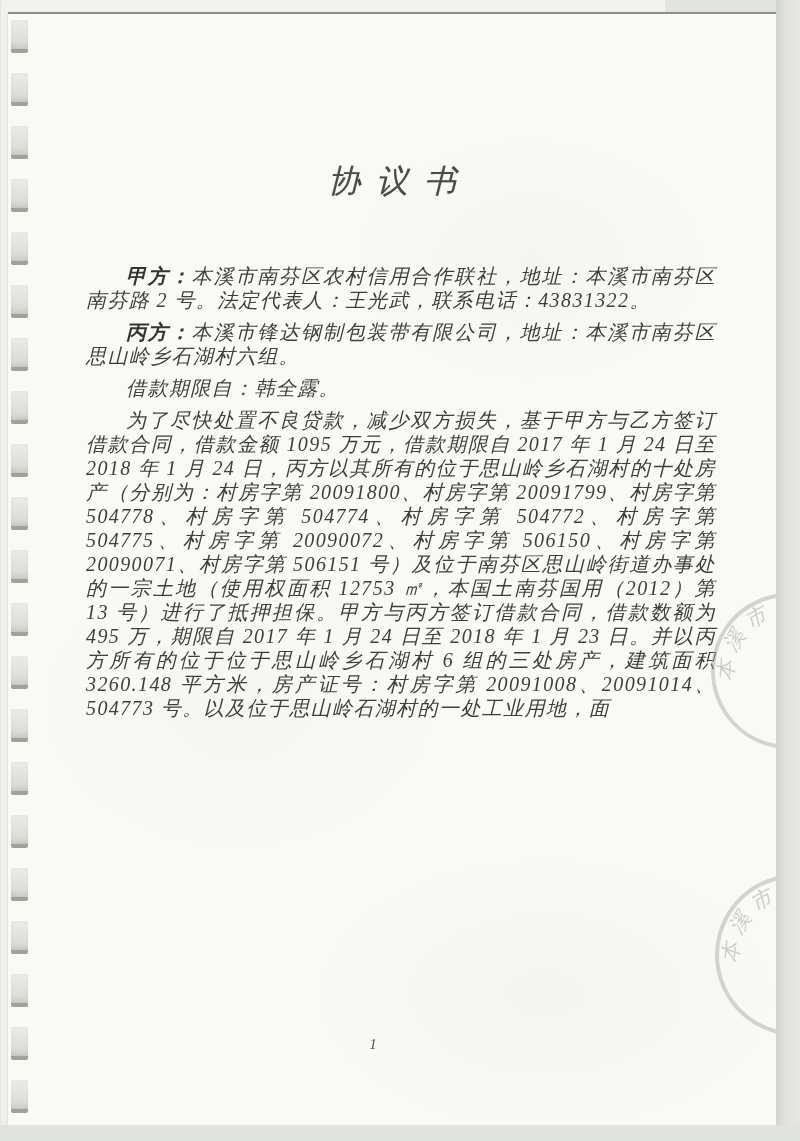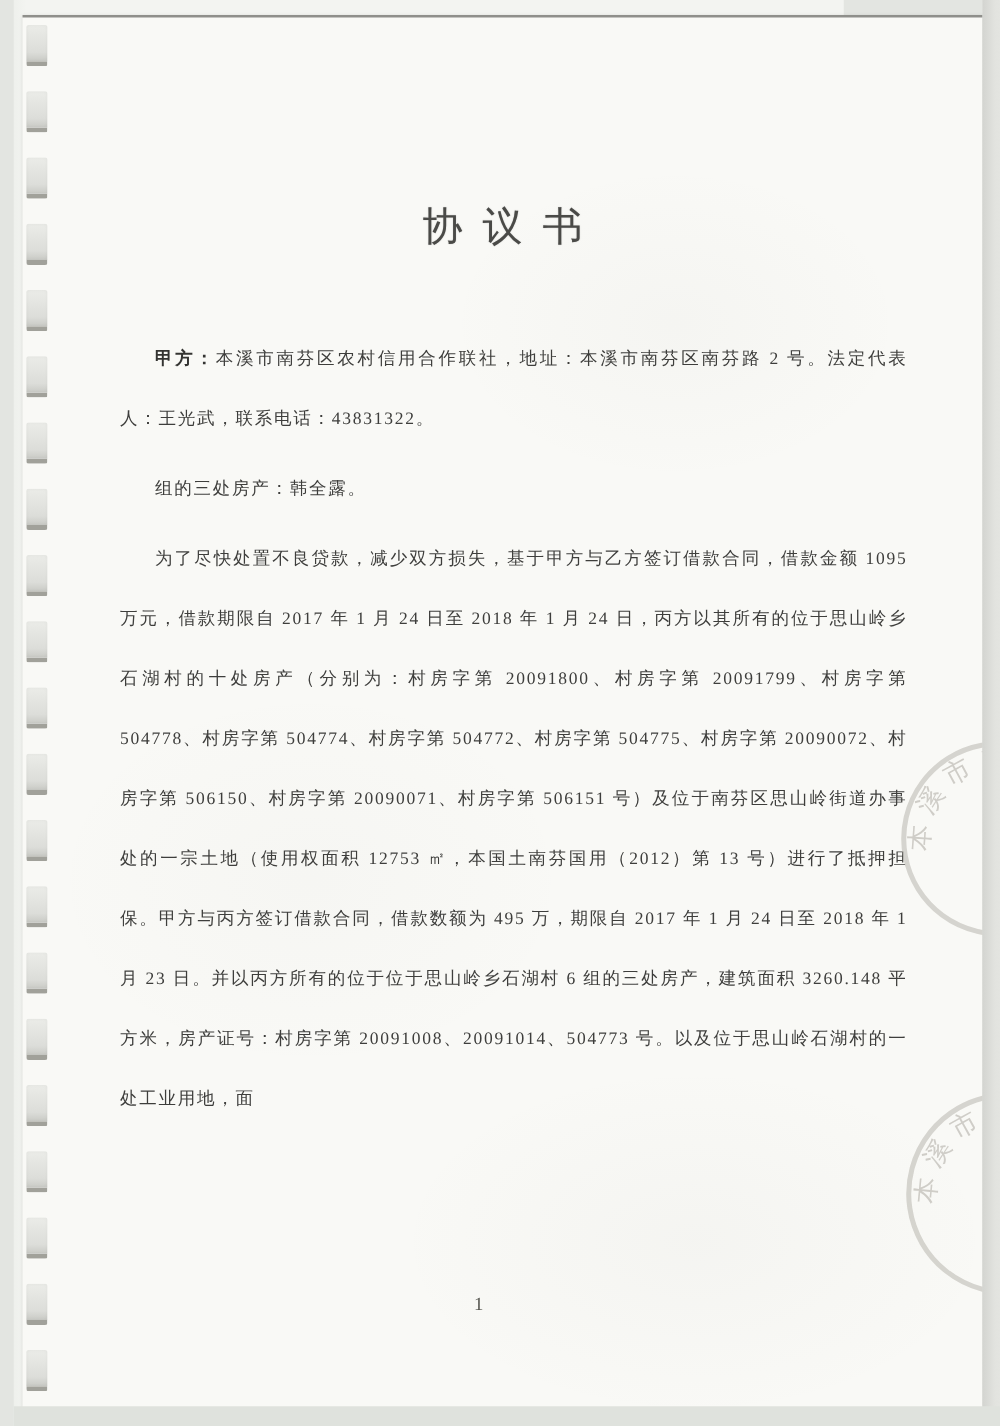--- a/index.html
+++ b/index.html
@@ -3,22 +3,23 @@
 <meta charset="utf-8">
 <style>
   html,body{margin:0;padding:0;}
   body{
     width:800px;height:1141px;
     background:#e3e5e1;
     font-family:"Liberation Serif","DejaVu Serif",serif;
     position:relative;overflow:hidden;
   }
   .scan{
-    position:absolute;left:11px;top:0;width:664px;height:1141px;
+    position:absolute;left:1px;top:0;width:664px;height:1141px;
     background:linear-gradient(90deg,#eef0ec 0px,#f3f4f1 10px,#f3f4f1 100%);
+    font-style:italic;
   }
   
   .edge-right{
     position:absolute;top:0;left:775px;width:25px;height:1141px;
     background:linear-gradient(90deg,#d3d4d0,#e2e3df 10px,#e7e8e4);
   }
   .edge-bottom{
     position:absolute;left:0;top:1125px;width:800px;height:16px;
     background:#dfe2dd;
   }
@@ -42,21 +43,21 @@
   .title{
     margin:146px 0 0 0;
     text-align:center;
     font-size:32px;font-weight:500;color:#4a4a47;
     letter-spacing:16px;padding-left:16px;
     text-shadow:0 0 1px rgba(70,70,70,.35);
   }
   .body-text{
     margin:60px 60px 0 78px;
     width:630px;
-    font-size:14px;line-height:48px;letter-spacing:1.4px;
+    font-size:20px;line-height:24px;letter-spacing:1.4px;
     color:#3e3e3c;
     text-align:justify;
   }
   .body-text p{margin:0 0 8px 0;text-indent:2em;}
   .body-text b{font-weight:700;color:#343432;}
   .page-footer{
     position:absolute;top:1022px;left:0;width:730px;
     text-align:center;font-size:15px;color:#55554f;
   }
   .stamp{position:absolute;opacity:.5;}
@@ -91,21 +92,22 @@
         <div class="hole" style="top: 907px;"></div>
         <div class="hole" style="top: 960px;"></div>
         <div class="hole" style="top: 1013px;"></div>
         <div class="hole" style="top: 1066px;"></div>
       </div>
 
     <h1 class="title">协议书</h1>
 
     <div class="body-text">
       <p><b>甲方：</b><span>本溪市南芬区农村信用合作联社，地址：本溪市南芬区南芬路 2 号。法定代表人：王光武，联系电话：43831322。</span></p>
-      <p><span>组的三处房产：韩全露。</span></p>
+      <p><b>丙方：</b><span>本溪市锋达钢制包装带有限公司，地址：本溪市南芬区思山岭乡石湖村六组。</span></p>
+      <p><span>借款期限自：韩全露。</span></p>
       <p><span>为了尽快处置不良贷款，减少双方损失，基于甲方与乙方签订借款合同，借款金额 1095 万元，借款期限自 2017 年 1 月 24 日至 2018 年 1 月 24 日，丙方以其所有的位于思山岭乡石湖村的十处房产（分别为：村房字第 20091800、村房字第 20091799、村房字第 504778、村房字第 504774、村房字第 504772、村房字第 504775、村房字第 20090072、村房字第 506150、村房字第 20090071、村房字第 506151 号）及位于南芬区思山岭街道办事处的一宗土地（使用权面积 12753 ㎡，本国土南芬国用（2012）第 13 号）进行了抵押担保。甲方与丙方签订借款合同，借款数额为 495 万，期限自 2017 年 1 月 24 日至 2018 年 1 月 23 日。并以丙方所有的位于位于思山岭乡石湖村 6 组的三处房产，建筑面积 3260.148 平方米，房产证号：村房字第 20091008、20091014、504773 号。以及位于思山岭石湖村的一处工业用地，面</span></p>
     </div>
 
     <div class="page-footer">1</div>
 
     <svg class="stamp stamp-1" width="170" height="170" viewBox="0 0 170 170">
       <defs>
         <path id="arcTop1" d="M 85,85 m -56,0 a 56,56 0 1,1 112,0 a 56,56 0 1,1 -112,0"></path>
       </defs>
       <g transform="rotate(-32 85 85)">

